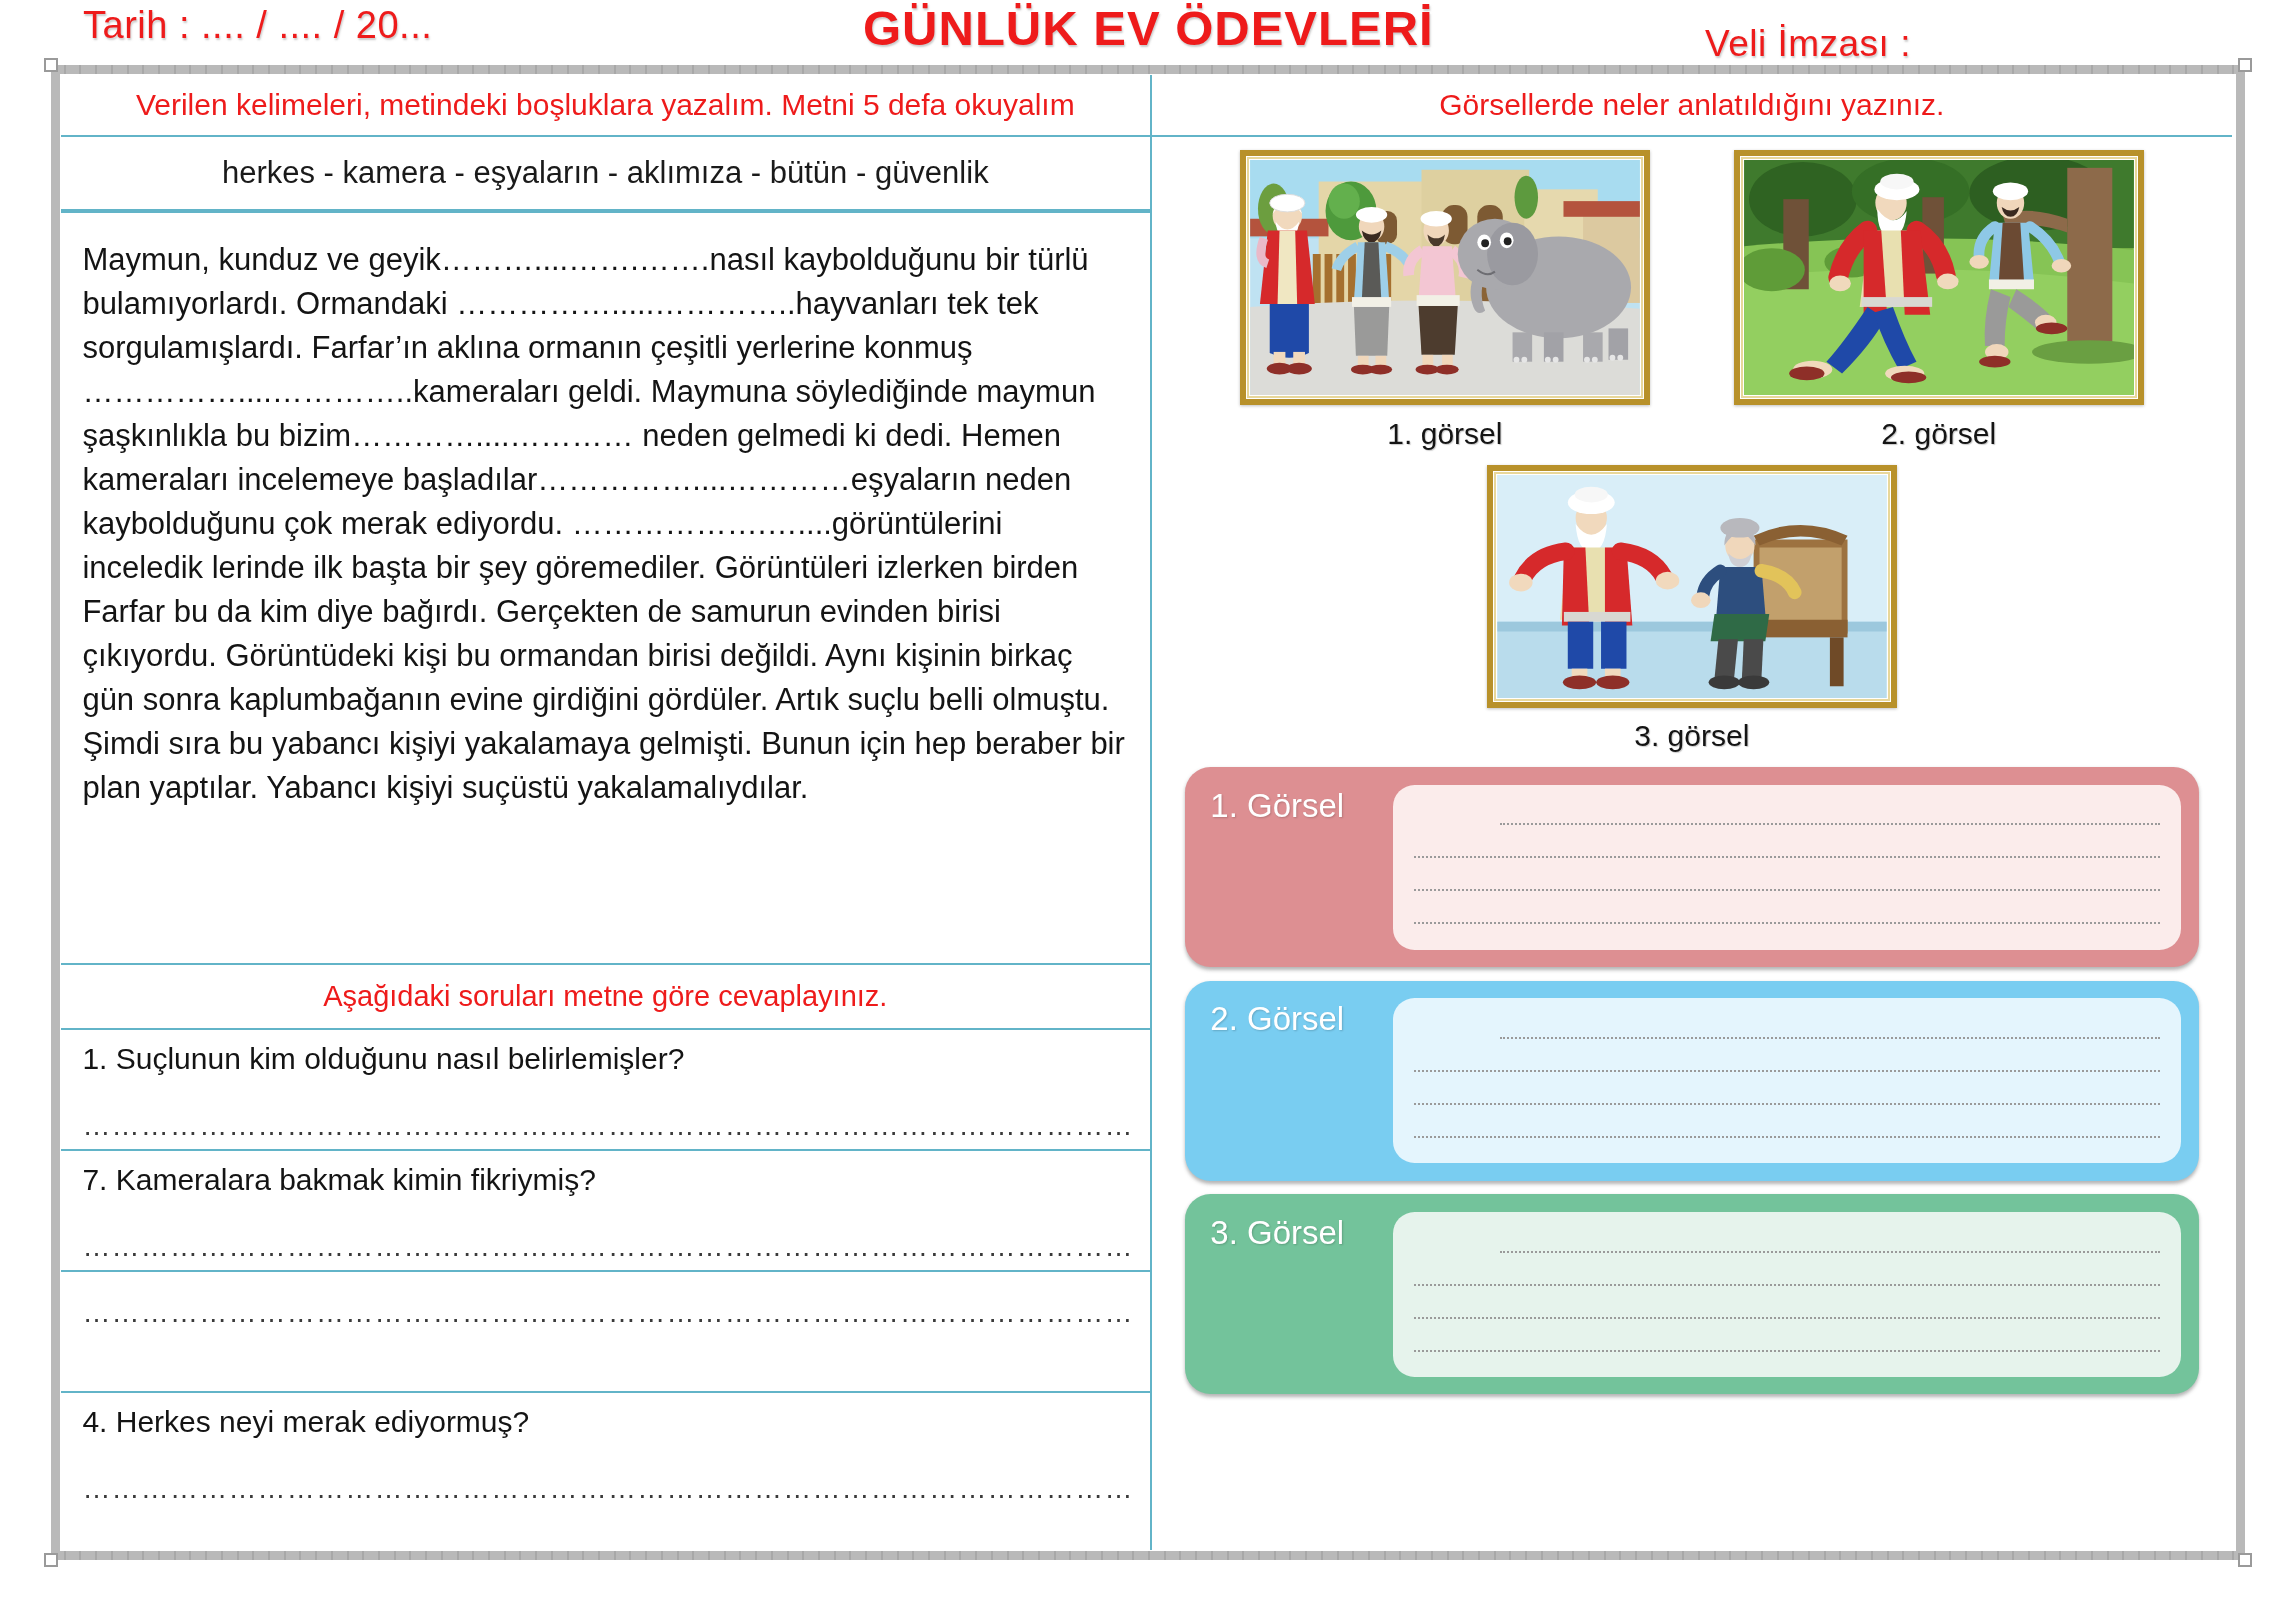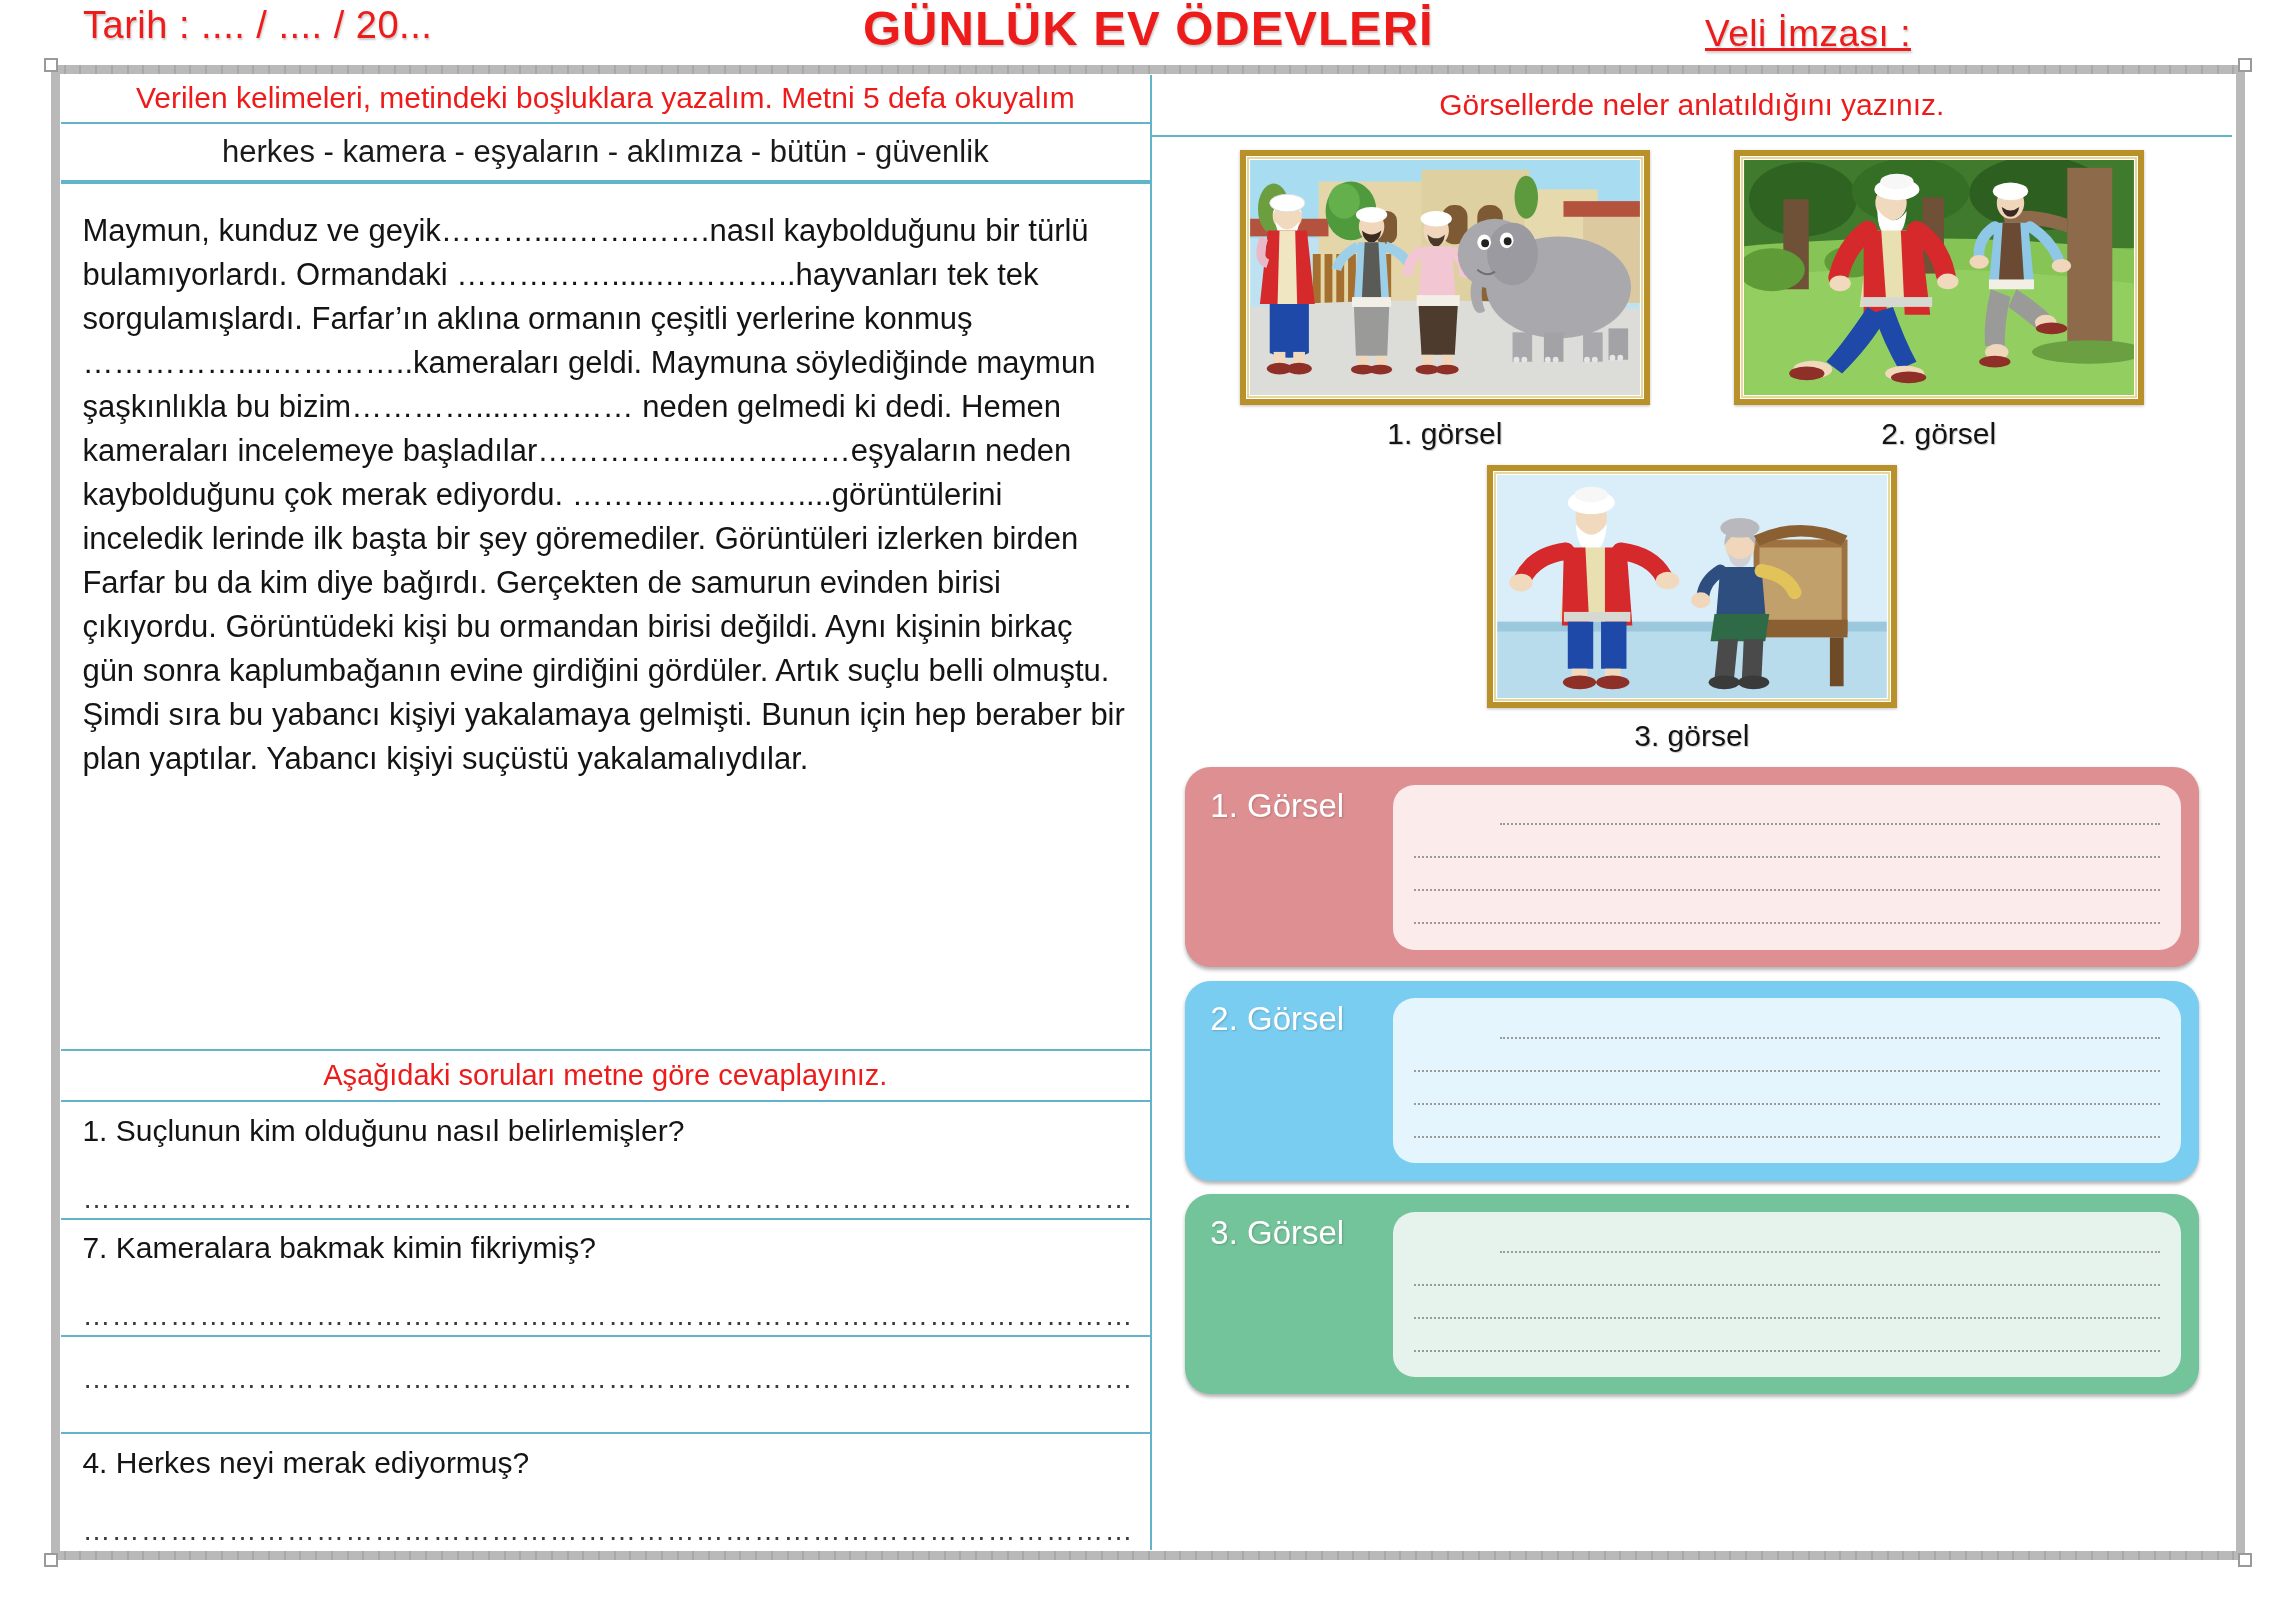--- a/index.html
+++ b/index.html
@@ -19,21 +19,21 @@
   .hdr-text {
     position:absolute;
     color:#ee1b1b;
     font-family:"Liberation Sans", sans-serif;
     white-space:nowrap;
     text-shadow: 1px 2px 2px rgba(160,160,160,.55);
     letter-spacing:0.5px;
   }
   #hdr-date   { left:83px;  top:3.9px;  font-size:38px; }
   #hdr-title  { left:863px; top:0px;  font-size:49px; font-weight:bold; letter-spacing:1px;}
-  #hdr-veli   { left:1705px;top:13px;  font-size:37px;text-decoration:underline; }
+  #hdr-veli   { left:1705px;top:23px;  font-size:37px; }
 
   
   .table-wrap {
     position:absolute;
     left:51px; top:65px;
     width:2194px; height:1495px;padding-left:31px;
   }
   
   .sel-border {
     position:absolute; inset:0;
@@ -73,21 +73,21 @@
     padding:0 7.8px;
   }
   .cell-words {
     height:76px;
     display:flex; align-items:center; justify-content:center;
     font-size:31px; color:#1a1a1a;
     border-bottom:4.9px solid #62b4c8;
   }
   .cell-text {
     flex:0 0 auto;
-    height:867px;
+    height:752px;
     padding:25.5px 21.6px 7.8px 21.6px;
     font-size:31px;
     line-height:44px;
     color:#141414;
     border-bottom:2.9px solid #62b4c8;
   }
   .cell-text p { margin:0; }
   .cell-qhead {
     height:65px;
     display:flex; align-items:center; justify-content:center;

